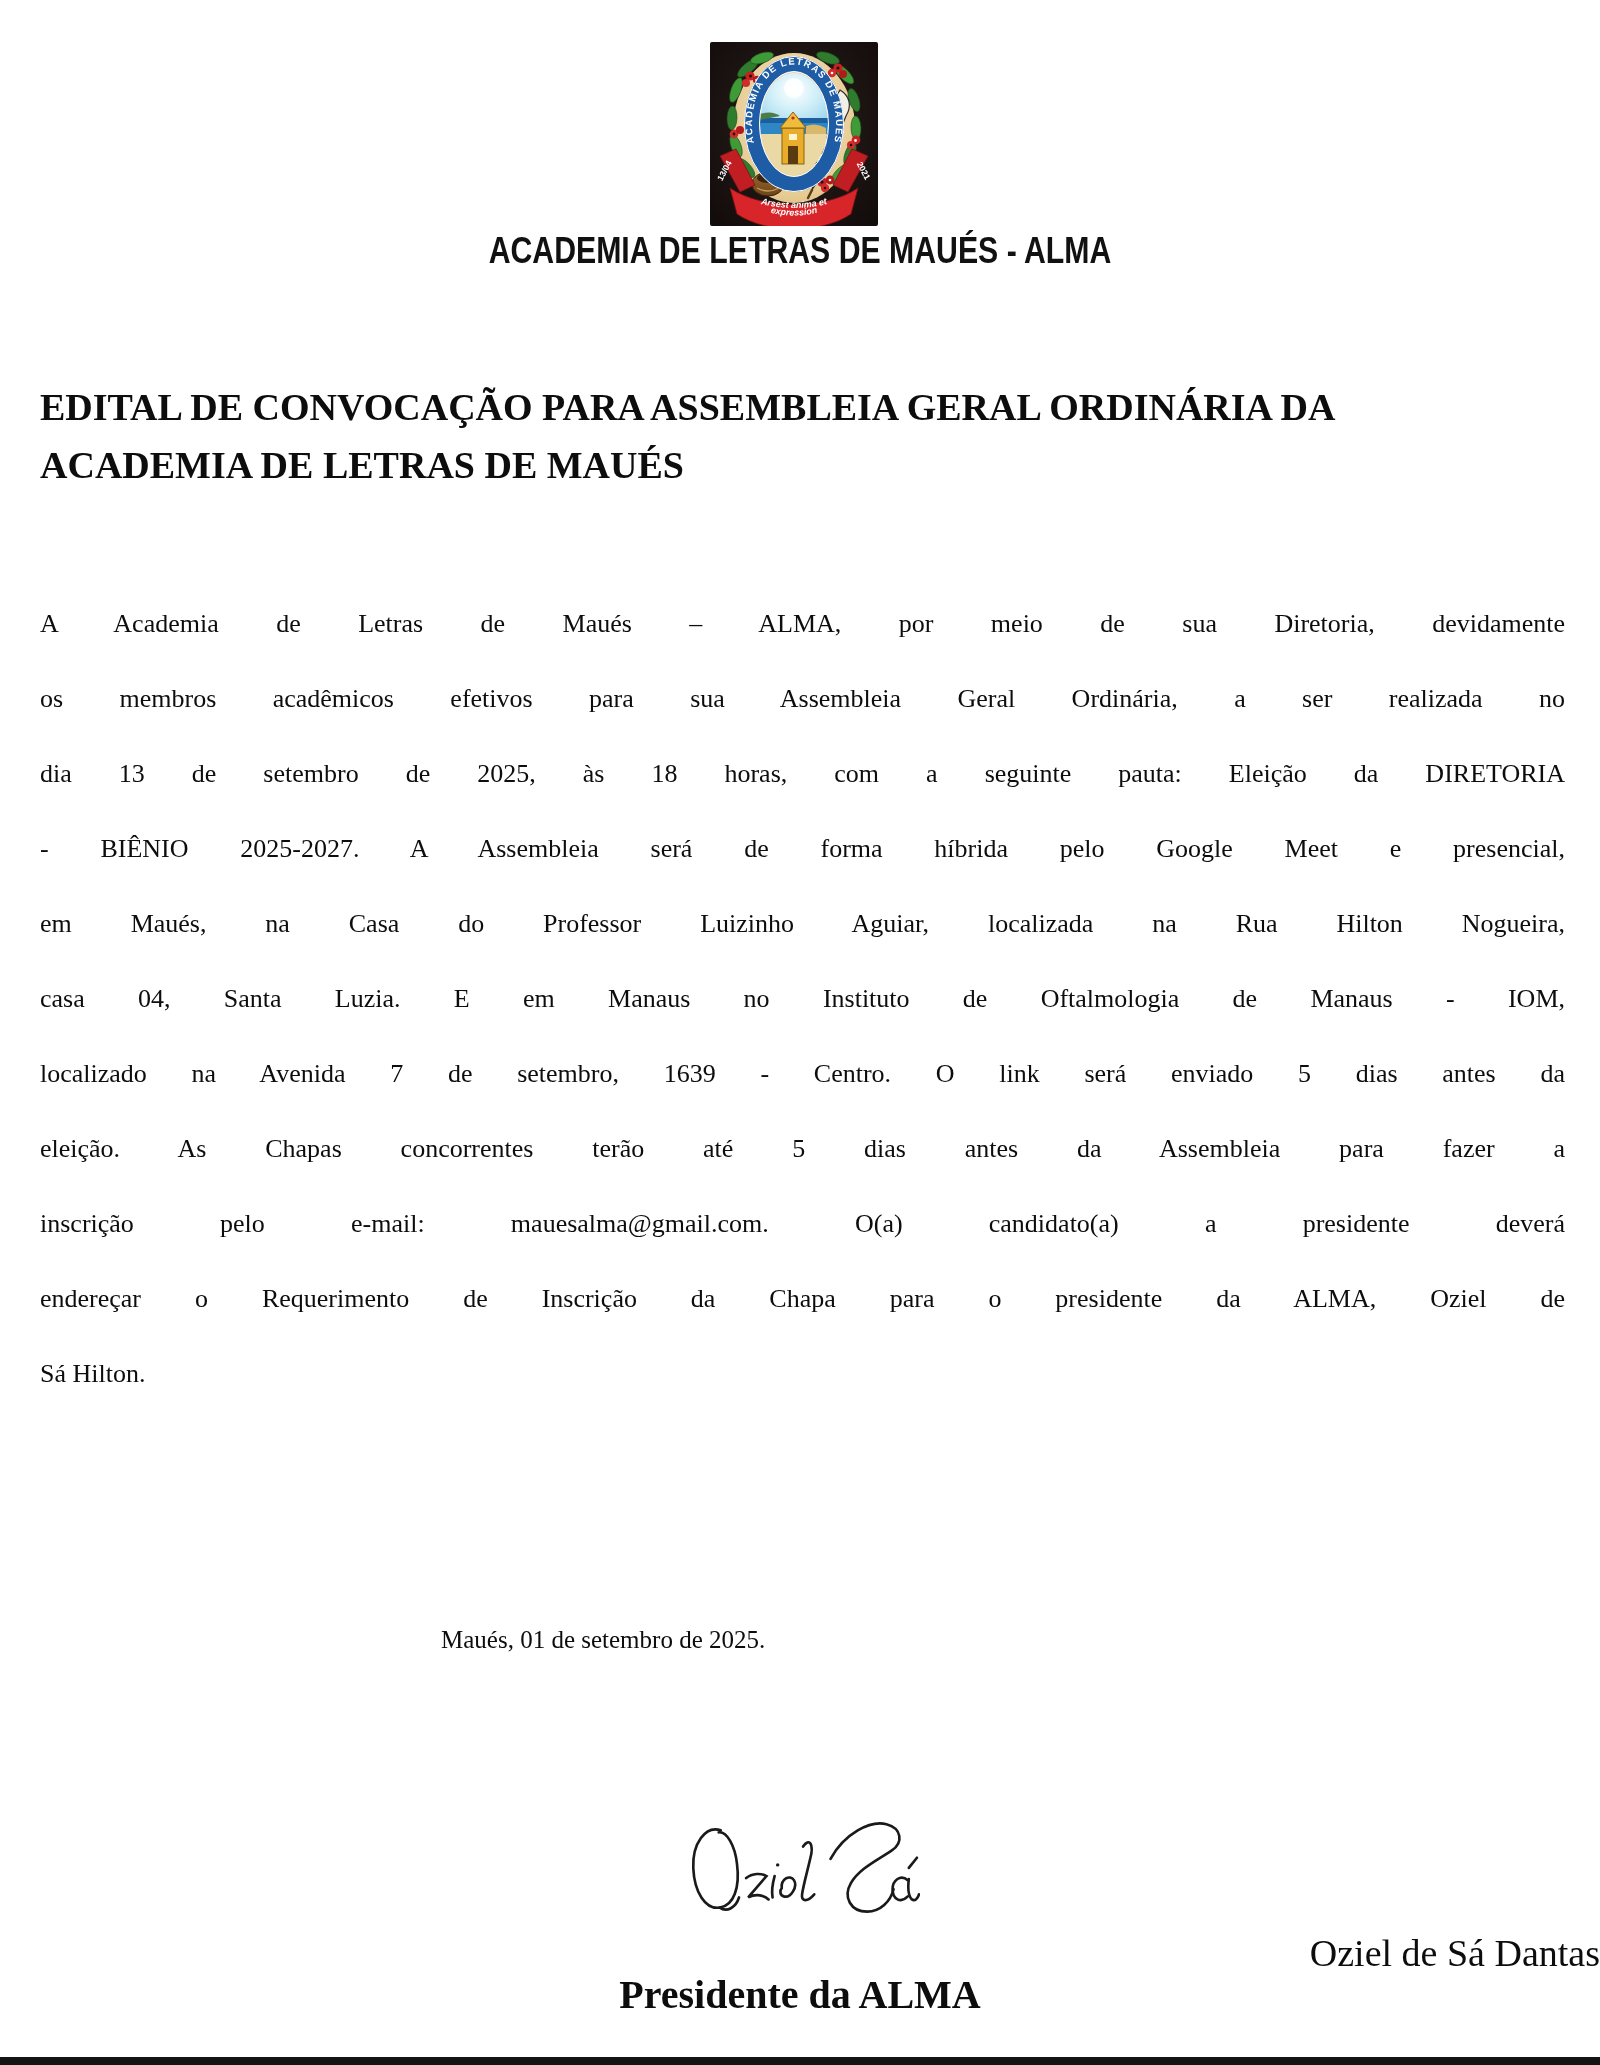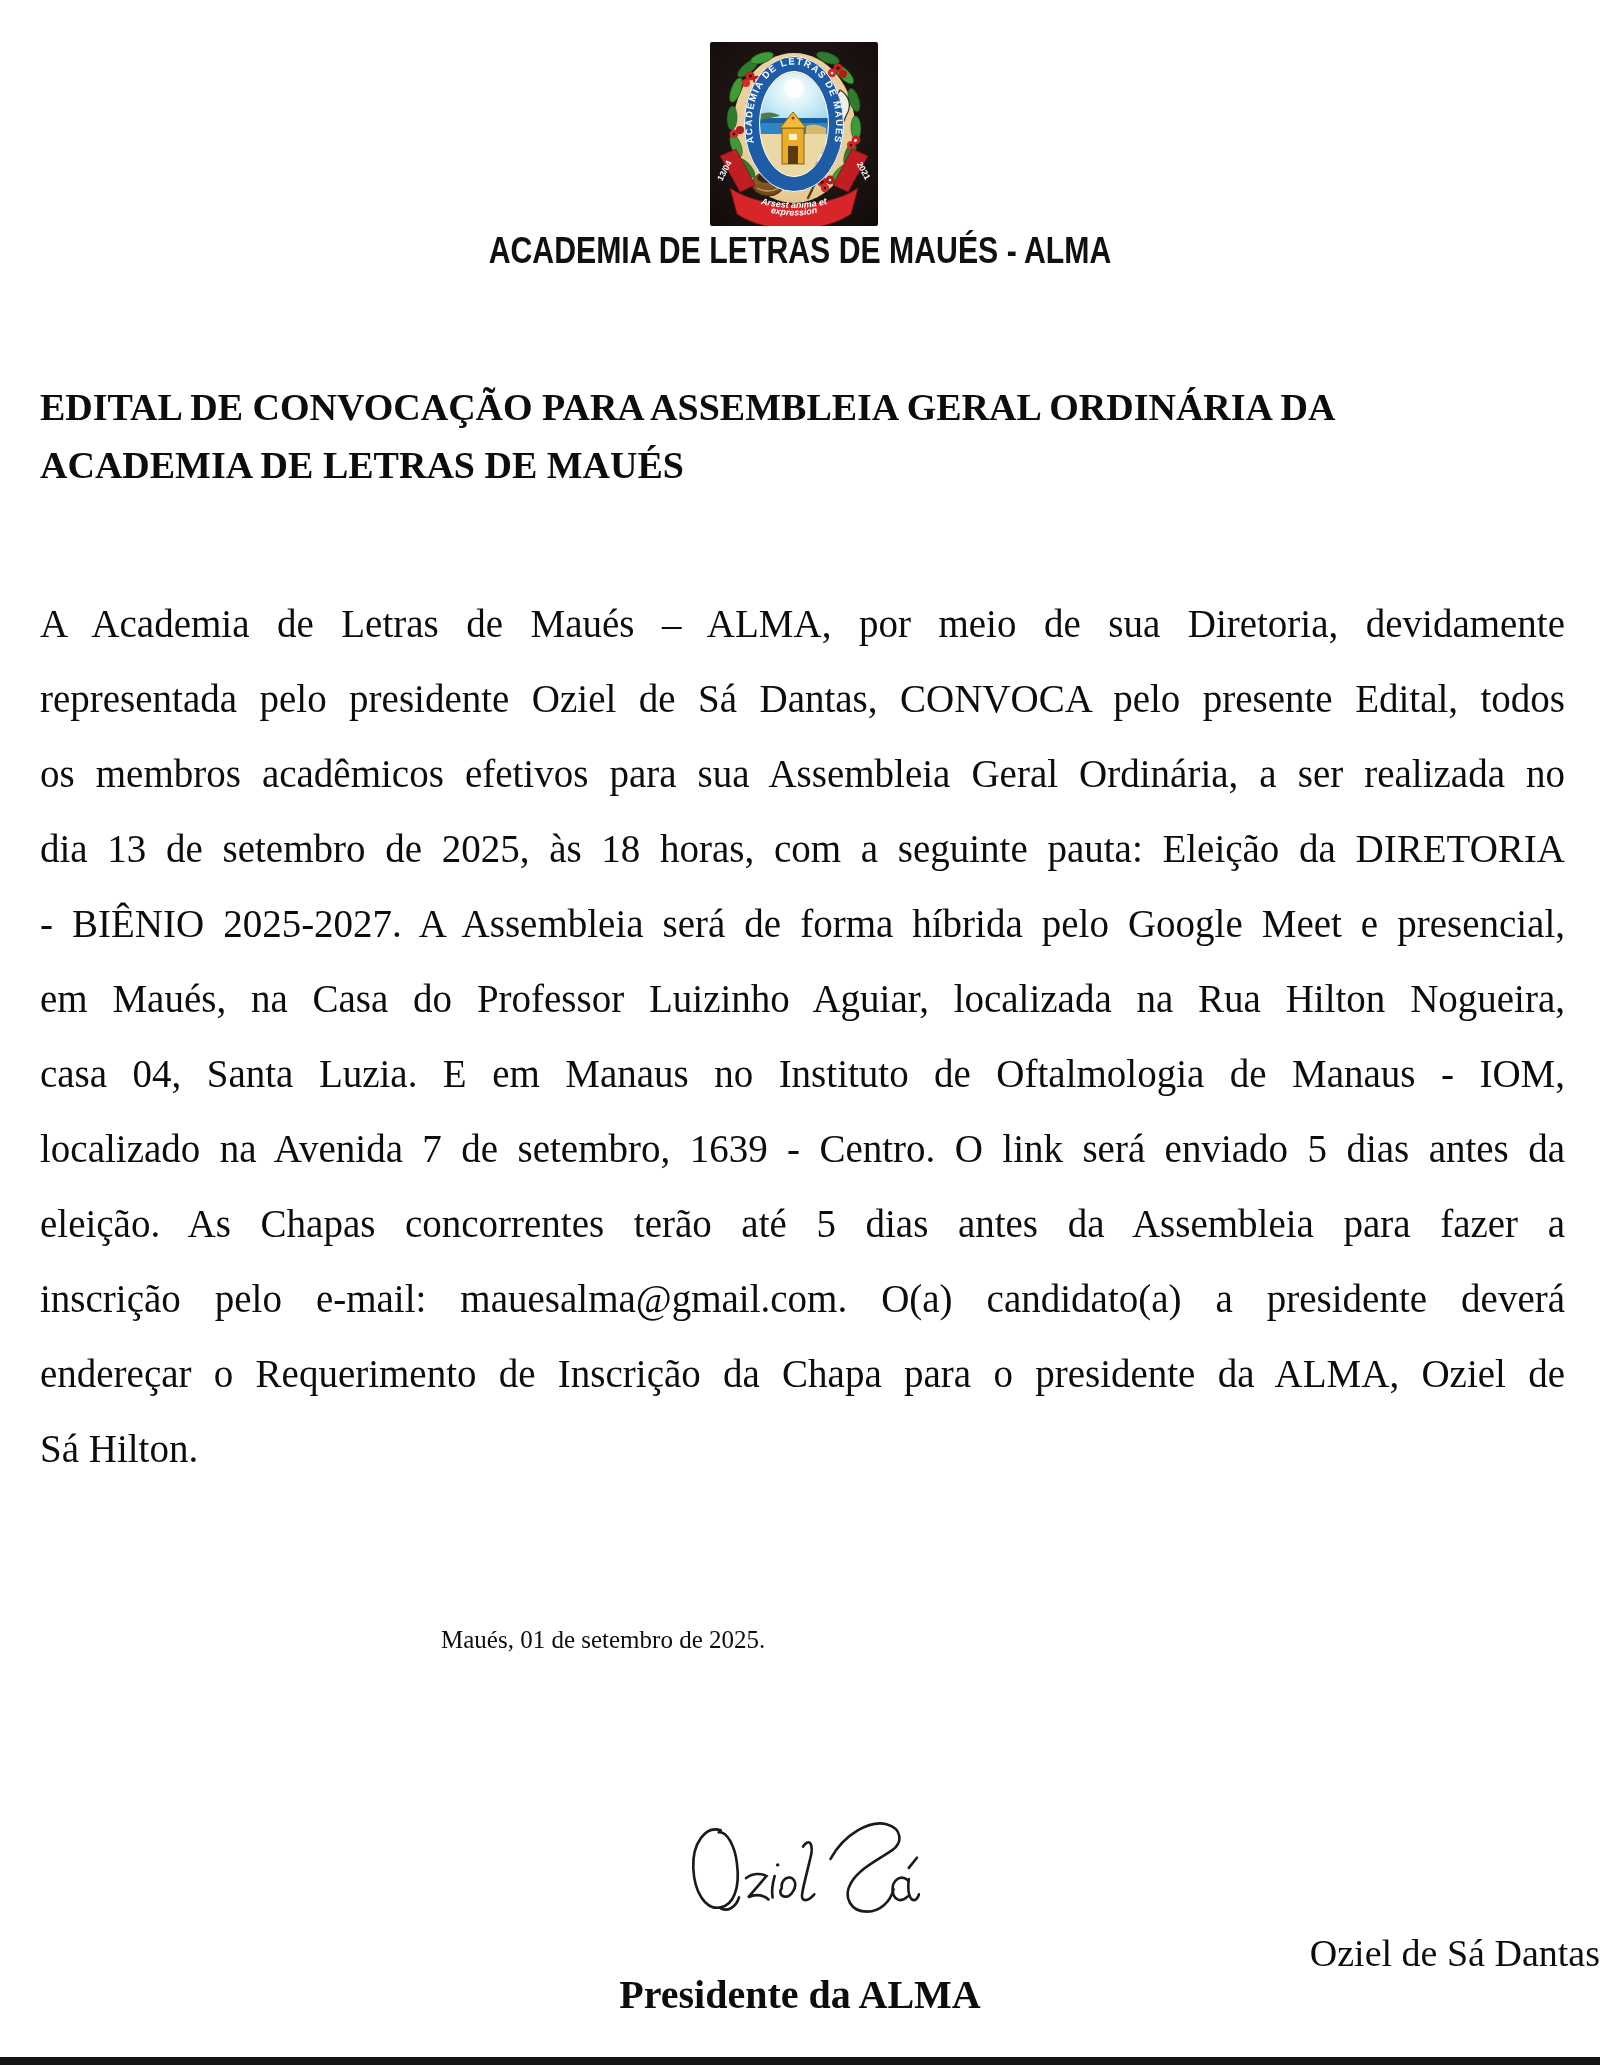--- a/index.html
+++ b/index.html
@@ -15,21 +15,21 @@
     font-family:"Liberation Sans", sans-serif; font-weight:bold; font-size:36px;
     transform:scaleX(0.84); transform-origin:50% 50%; color:#111111;
     white-space:nowrap;
   }
   .doc-title {
     position:absolute; left:40px; top:378px; width:1530px;
     font-weight:bold; font-size:38px; color:#0d0d0d;
   }
   .doc-title .title-line { line-height:58px; white-space:nowrap; }
   .body-text {
-    position:absolute; left:40px; top:586px; width:1525px; font-size:39px;
+    position:absolute; left:40px; top:586px; width:1525px; font-size:26px;
   }
   .body-line {
     height:75px; line-height:75px;
     text-align:justify; text-align-last:justify;
   }
   .body-line.last { text-align-last:left; }
   .date-line {
     position:absolute; left:441px; top:1602px; font-size:25px; line-height:75px;
     white-space:nowrap;
   }
@@ -193,21 +193,20 @@
 
   <div class="org-name">ACADEMIA DE LETRAS DE MAUÉS - ALMA</div>
 
   <div class="doc-title">
       <div class="title-line">EDITAL DE CONVOCAÇÃO PARA ASSEMBLEIA GERAL ORDINÁRIA DA</div>
       <div class="title-line last">ACADEMIA DE LETRAS DE MAUÉS</div>
     </div>
 
   <div class="body-text">
       <div class="body-line">A Academia de Letras de Maués – ALMA, por meio de sua Diretoria, devidamente</div>
-      <div class="body-line">representada pelo presidente Oziel de Sá Dantas, CONVOCA pelo presente Edital, todos</div>
       <div class="body-line">os membros acadêmicos efetivos para sua Assembleia Geral Ordinária, a ser realizada no</div>
       <div class="body-line">dia 13 de setembro de 2025, às 18 horas, com a seguinte pauta: Eleição da DIRETORIA</div>
       <div class="body-line">- BIÊNIO 2025-2027. A Assembleia será de forma híbrida pelo Google Meet e presencial,</div>
       <div class="body-line">em Maués, na Casa do Professor Luizinho Aguiar, localizada na Rua Hilton Nogueira,</div>
       <div class="body-line">casa 04, Santa Luzia. E em Manaus no Instituto de Oftalmologia de Manaus - IOM,</div>
       <div class="body-line">localizado na Avenida 7 de setembro, 1639 - Centro. O link será enviado 5 dias antes da</div>
       <div class="body-line">eleição. As Chapas concorrentes terão até 5 dias antes da Assembleia para fazer a</div>
       <div class="body-line">inscrição pelo e-mail: mauesalma@gmail.com. O(a) candidato(a) a presidente deverá</div>
       <div class="body-line">endereçar o Requerimento de Inscrição da Chapa para o presidente da ALMA, Oziel de</div>
       <div class="body-line last">Sá Hilton.</div>

